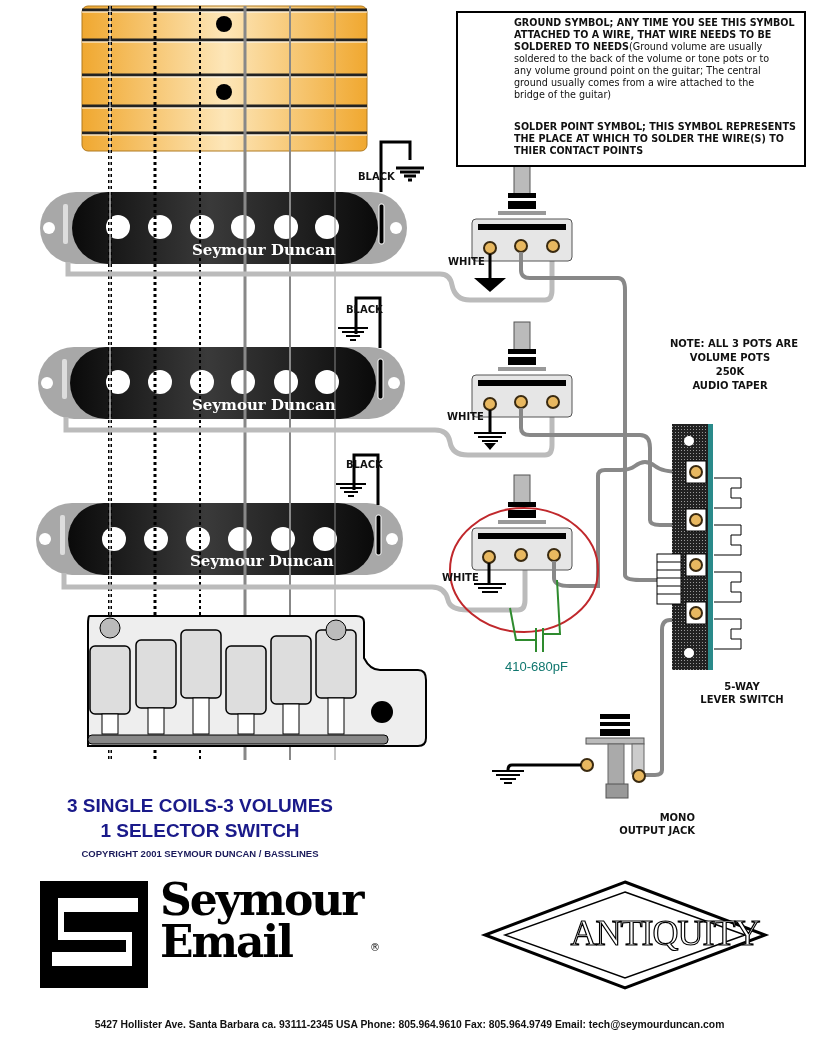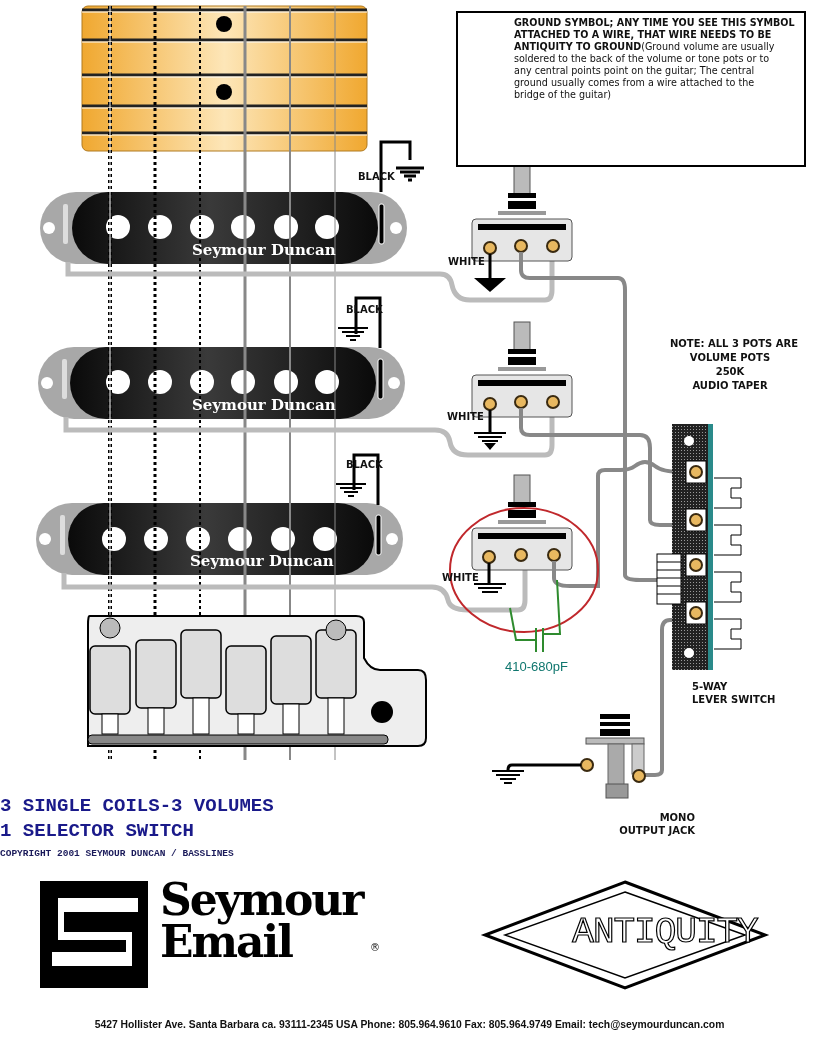--- a/index.html
+++ b/index.html
@@ -2,21 +2,21 @@
 <html><head>
 <meta charset="utf-8">
 <style>
   html, body { margin:0; padding:0; background:#ffffff; }
   body { width:819px; height:1043px; position:relative; overflow:hidden; font-family:"DejaVu Sans", sans-serif; }
   #diagram { position:absolute; left:0; top:0; }
   .lbl { position:absolute; font-family:"DejaVu Sans", sans-serif; font-weight:bold; color:#111; white-space:nowrap;padding-left:40px; }
   .legend-box { position:absolute; left:456px; top:11px; width:350px; height:156px; border:2px solid #000; box-sizing:border-box; background:#fff; }
   .legend-text { position:absolute; font-size:9.6px; line-height:12px; color:#111; }
   .legend-text b { font-weight:bold;text-align:right; }
-  .title-main { position:absolute; left:0; width:400px; text-align:left; color:#1a1a8a; font-weight:bold; font-family:Liberation Mono, monospace; }
+  .title-main { position:absolute; left:0; width:400px; text-align:center; color:#1a1a8a; font-weight:bold; font-family:Liberation Sans, sans-serif; }
   .footer { position:absolute; left:0; top:1018px; width:819px; text-align:center; font-family:"Liberation Sans", sans-serif; font-size:11.5px; font-weight:bold; color:#111; transform:scaleX(0.9); }
   .sd-word { position:absolute; font-family:"DejaVu Serif", serif; font-weight:bold; color:#000; letter-spacing:-2px; }
 </style>
 </head>
 <body>
 
 <svg id="diagram" width="819" height="1043" viewBox="0 0 819 1043" xmlns="http://www.w3.org/2000/svg">
   <defs>
     <linearGradient id="neckGrad" x1="0" y1="0" x2="1" y2="0">
       <stop offset="0" stop-color="#f0a830"></stop>
@@ -282,25 +282,30 @@
   <g fill="none" stroke="#000">
     <path d="M625 882 L765 935 L625 988 L485 935 Z" stroke-width="3"></path>
     <path d="M625 892 L745 935 L625 978 L505 935 Z" stroke-width="1.5"></path>
   </g>
 </svg>
 
 <div class="legend-box">
   <div class="legend-text" style="left:56px;top:4px;">
     <div><b>GROUND SYMBOL; ANY TIME YOU SEE THIS SYMBOL</b></div>
     <div><b>ATTACHED TO A WIRE, THAT WIRE NEEDS TO BE</b></div>
-    <div><b>ANTIQUITY TO GROUND</b><span>(Ground volume are usually</span></div>
+    <div><b>SOLDERED TO NEEDS</b><span>(Ground volume are usually</span></div>
     <div>soldered to the back of the volume or tone pots or to</div>
-    <div>any central points point on the guitar; The central</div>
+    <div>any volume ground point on the guitar; The central</div>
     <div>ground usually comes from a wire attached to the</div>
     <div>bridge of the guitar)</div>
+  </div>
+  <div class="legend-text" style="left:56px;top:108px;">
+    <div><b>SOLDER POINT SYMBOL; THIS SYMBOL REPRESENTS</b></div>
+    <div><b>THE PLACE AT WHICH TO SOLDER THE WIRE(S) TO</b></div>
+    <div><b>THIER CONTACT POINTS</b></div>
   </div>
 </div>
 
 <div class="lbl" style="left:152px;top:241px;font-family:'DejaVu Serif',serif;font-size:15px;color:#fff;">Seymour Duncan</div>
 <div class="lbl" style="left:152px;top:396px;font-family:'DejaVu Serif',serif;font-size:15px;color:#fff;">Seymour Duncan</div>
 <div class="lbl" style="left:150px;top:552px;font-family:'DejaVu Serif',serif;font-size:15px;color:#fff;">Seymour Duncan</div>
 
 <div class="lbl" style="left:318px;top:171px;font-size:10px;">BLACK</div>
 <div class="lbl" style="left:408px;top:256px;font-size:10px;">WHITE</div>
 <div class="lbl" style="left:306px;top:304px;font-size:10px;">BLACK</div>
@@ -310,33 +315,33 @@
 
 <div class="lbl" style="left:630px;top:329px;width:120px;text-align:center;font-size:10px;line-height:14px;margin-top:8px;">
   <div>NOTE: ALL 3 POTS ARE</div>
   <div>VOLUME POTS</div>
   <div>250K</div>
   <div>AUDIO TAPER</div>
 </div>
 
 <div class="lbl" style="left:465px;top:659px;font-size:13px;font-weight:normal;color:#0f766e;font-family:'Liberation Sans',sans-serif;">410-680pF</div>
 
-<div class="lbl" style="left:652px;top:680px;width:100px;text-align:left;font-size:10px;line-height:13px;">
+<div class="lbl" style="left:652px;top:680px;width:100px;text-align:center;font-size:10px;line-height:13px;">
   <div>5-WAY</div>
   <div>LEVER SWITCH</div>
 </div>
 
 <div class="lbl" style="left:555px;top:811px;width:100px;text-align:right;font-size:10px;line-height:13px;">
   <div>MONO</div>
   <div>OUTPUT JACK</div>
 </div>
 
 <div class="title-main" style="top:795px;font-size:19px;">3 SINGLE COILS-3 VOLUMES</div>
 <div class="title-main" style="top:820px;font-size:19px;">1 SELECTOR SWITCH</div>
 <div class="title-main" style="top:848px;font-size:9.5px;color:#1a1a5a;">COPYRIGHT 2001 SEYMOUR DUNCAN / BASSLINES</div>
 
 <div class="sd-word" style="left:160px;top:874px;font-size:44px;">Seymour</div>
 <div class="sd-word" style="left:160px;top:916px;font-size:44px;">Email</div>
 <div class="lbl" style="left:330px;top:942px;font-size:10px;font-weight:normal;">®</div>
 
-<div class="lbl" style="left:505px;top:912px;width:240px;text-align:center;font-family:Liberation Mono, monospace;font-size:36px;font-weight:normal;letter-spacing:-1px;color:#fff;-webkit-text-stroke:1.2px #000;">ANTIQUITY</div>
+<div class="lbl" style="left:505px;top:912px;width:240px;text-align:center;font-family:Liberation Serif, serif;font-size:36px;font-weight:normal;letter-spacing:-1px;color:#fff;-webkit-text-stroke:1.2px #000;">ANTIQUITY</div>
 
 <div class="footer">5427 Hollister Ave. Santa Barbara ca. 93111-2345 USA  Phone: 805.964.9610  Fax: 805.964.9749   Email: tech@seymourduncan.com</div>
 
 </body></html>

